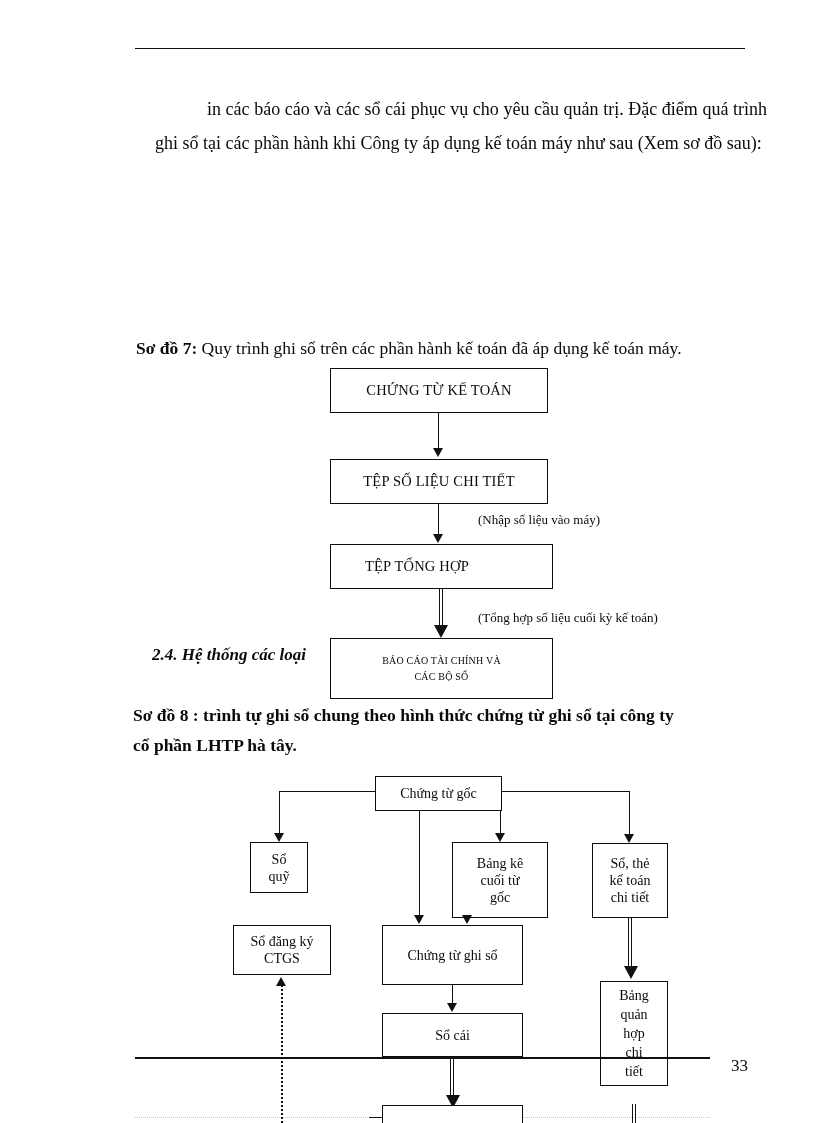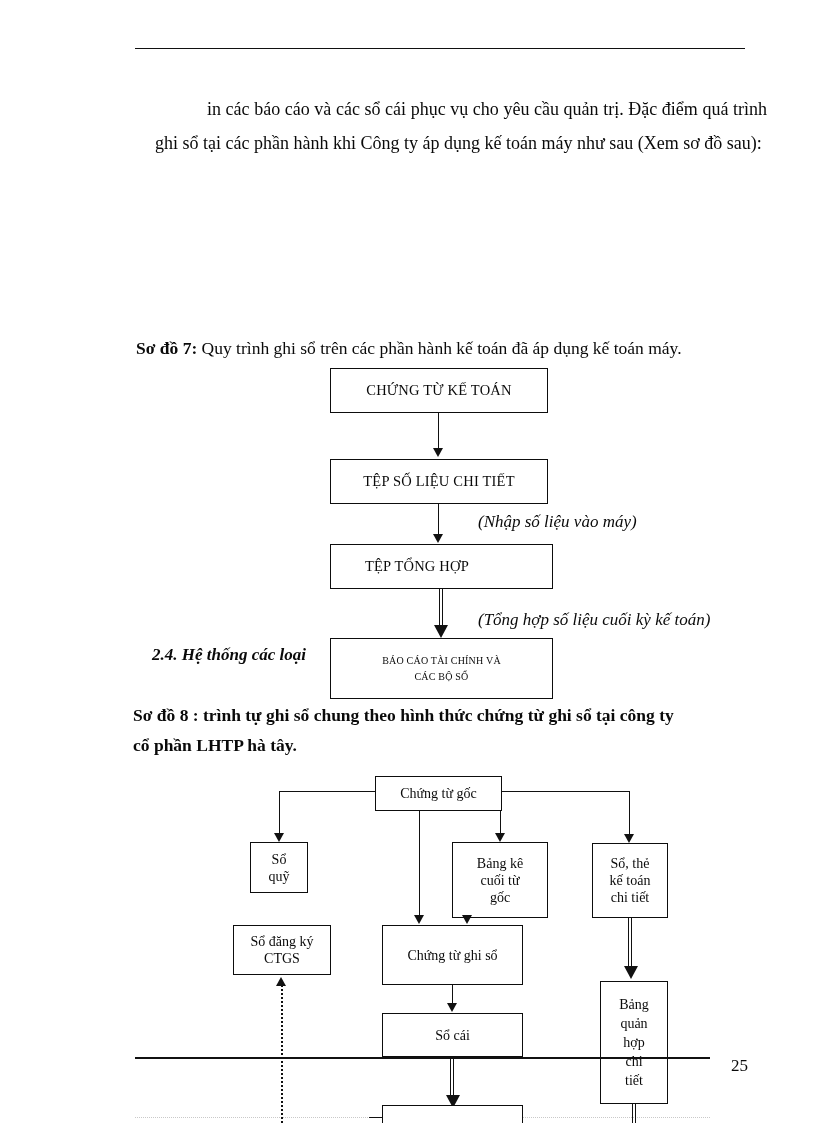--- a/index.html
+++ b/index.html
@@ -117,24 +117,23 @@
     border-right:5px solid transparent;
     border-bottom:9px solid #111;
     z-index:4;
   }
   .arrow-d.big {
     border-left-width:7px; border-right-width:7px; border-top-width:13px;
   }
 
   .annot {
     position:absolute;
-    font-size:17px;
+    font-size:13px;
     white-space:nowrap;
     z-index:3;
-    font-style:italic;
   }
 
   
   .foot-rule {
     position:absolute; left:135px; top:1057px; width:575px;
     border-top:2.2px solid #111;
     z-index:5;
   }
   .page-no {
     position:absolute; left:731px; top:1056px;
@@ -261,21 +260,21 @@
   <div class="dotted-v" style="left:281px; top:985px; height:138px;"></div>
   <div class="arrow-u" style="left:276px; top:977px;"></div>
 
   <div class="vline" style="left:452px; top:975px; height:30px;"></div>
   <div class="arrow-d" style="left:447px; top:1003px;"></div>
 
   <div class="box" style="left:382px; top:1013px; width:141px; height:44px;">
     <span class="t">Sổ cái</span>
   </div>
 
-  <div class="box" style="left:600px; top:981px; width:68px; height:123px; line-height:19px;">
+  <div class="box" style="left:600px; top:981px; width:68px; height:105px; line-height:19px;">
     <span class="t">
       <span>Bảng</span><br>
       <span>quản</span><br>
       <span>hợp</span><br>
       <span>chi</span><br>
       <span>tiết</span>
     </span>
   </div>
 
   <div class="dbl-v" style="left:450px; top:1057px; height:41px; z-index:6;"></div>
@@ -284,14 +283,14 @@
   <div class="dbl-v" style="left:632px; top:1104px; height:19px; z-index:6;"></div>
 
   <div class="box" style="left:382px; top:1105px; width:141px; height:44px; z-index:6;">
     <span class="t" style="position:relative; top:1px;">Bảng CĐ Tài sản</span>
   </div>
 
   <div class="hline" style="left:369px; top:1117px; width:14px; z-index:6;"></div>
 </div>
 
 <div class="foot-rule"></div>
-<div class="page-no">25</div>
+<div class="page-no">33</div>
 <div class="bleed-rule"></div>
 
 </body></html>

